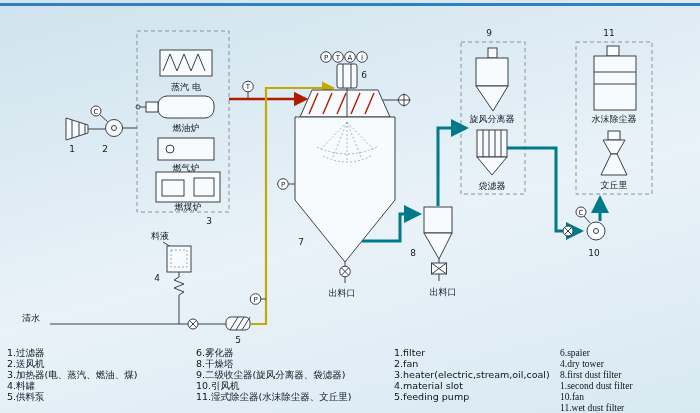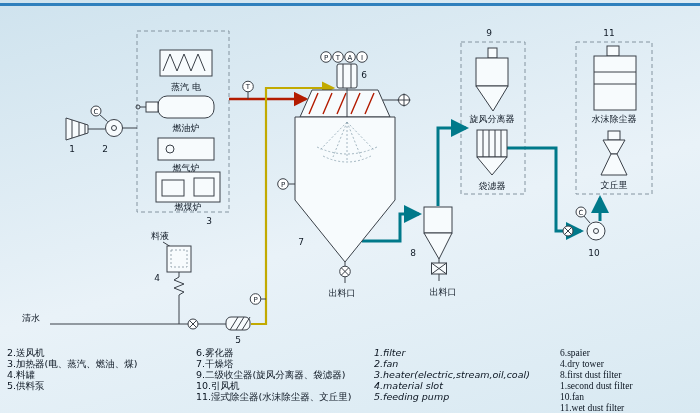--- a/index.html
+++ b/index.html
@@ -25,21 +25,21 @@
   .lbl{font-size:9px;text-anchor:middle;}
   .lbl-l{font-size:9px;text-anchor:start;}
   .num{font-size:9px;text-anchor:middle;}
   .inst{font-size:7px;text-anchor:middle;}
 
   
   .legend{position:absolute;top:348px;left:0;width:700px;font-size:9.5px;line-height:10.9px;color:#0a1420;}
   .lcol{position:absolute;top:0;white-space:nowrap;}
   .lcol-1{left:7px;}
   .lcol-2{left:196px;}
-  .lcol-3{left:374px;font-style:italic;}
+  .lcol-3{left:394px;}
   .lcol-4{left:560px;font-family:Liberation Serif, serif;}
 </style>
 </head>
 <body>
 
 <div class="page">
   <div class="topbar"></div>
 
   <svg class="diagram-svg" width="700" height="345" viewBox="0 0 700 345">
     <defs>
@@ -204,28 +204,29 @@
       <circle class="eq" cx="596" cy="231" r="2.5"></circle>
       <path class="eq" d="M584,216 L590,223"></path>
       <circle class="gauge" cx="581" cy="212" r="5"></circle>
       <text class="inst" x="581" y="214.5">C</text>
       <text class="num" x="594" y="256">10</text>
     </g>
   </svg>
 
   <div class="legend">
     <div class="lcol lcol-1">
+      <div>1.过滤器</div>
       <div>2.送风机</div>
       <div>3.加热器(电、蒸汽、燃油、煤)</div>
       <div>4.料罐</div>
       <div>5.供料泵</div>
     </div>
     <div class="lcol lcol-2">
       <div>6.雾化器</div>
-      <div>7.干燥塔</div>
+      <div>8.干燥塔</div>
       <div>9.二级收尘器(旋风分离器、袋滤器)</div>
       <div>10.引风机</div>
       <div>11.湿式除尘器(水沫除尘器、文丘里)</div>
     </div>
     <div class="lcol lcol-3">
       <div>1.filter</div>
       <div>2.fan</div>
       <div>3.heater(electric,stream,oil,coal)</div>
       <div>4.material slot</div>
       <div>5.feeding pump</div>

